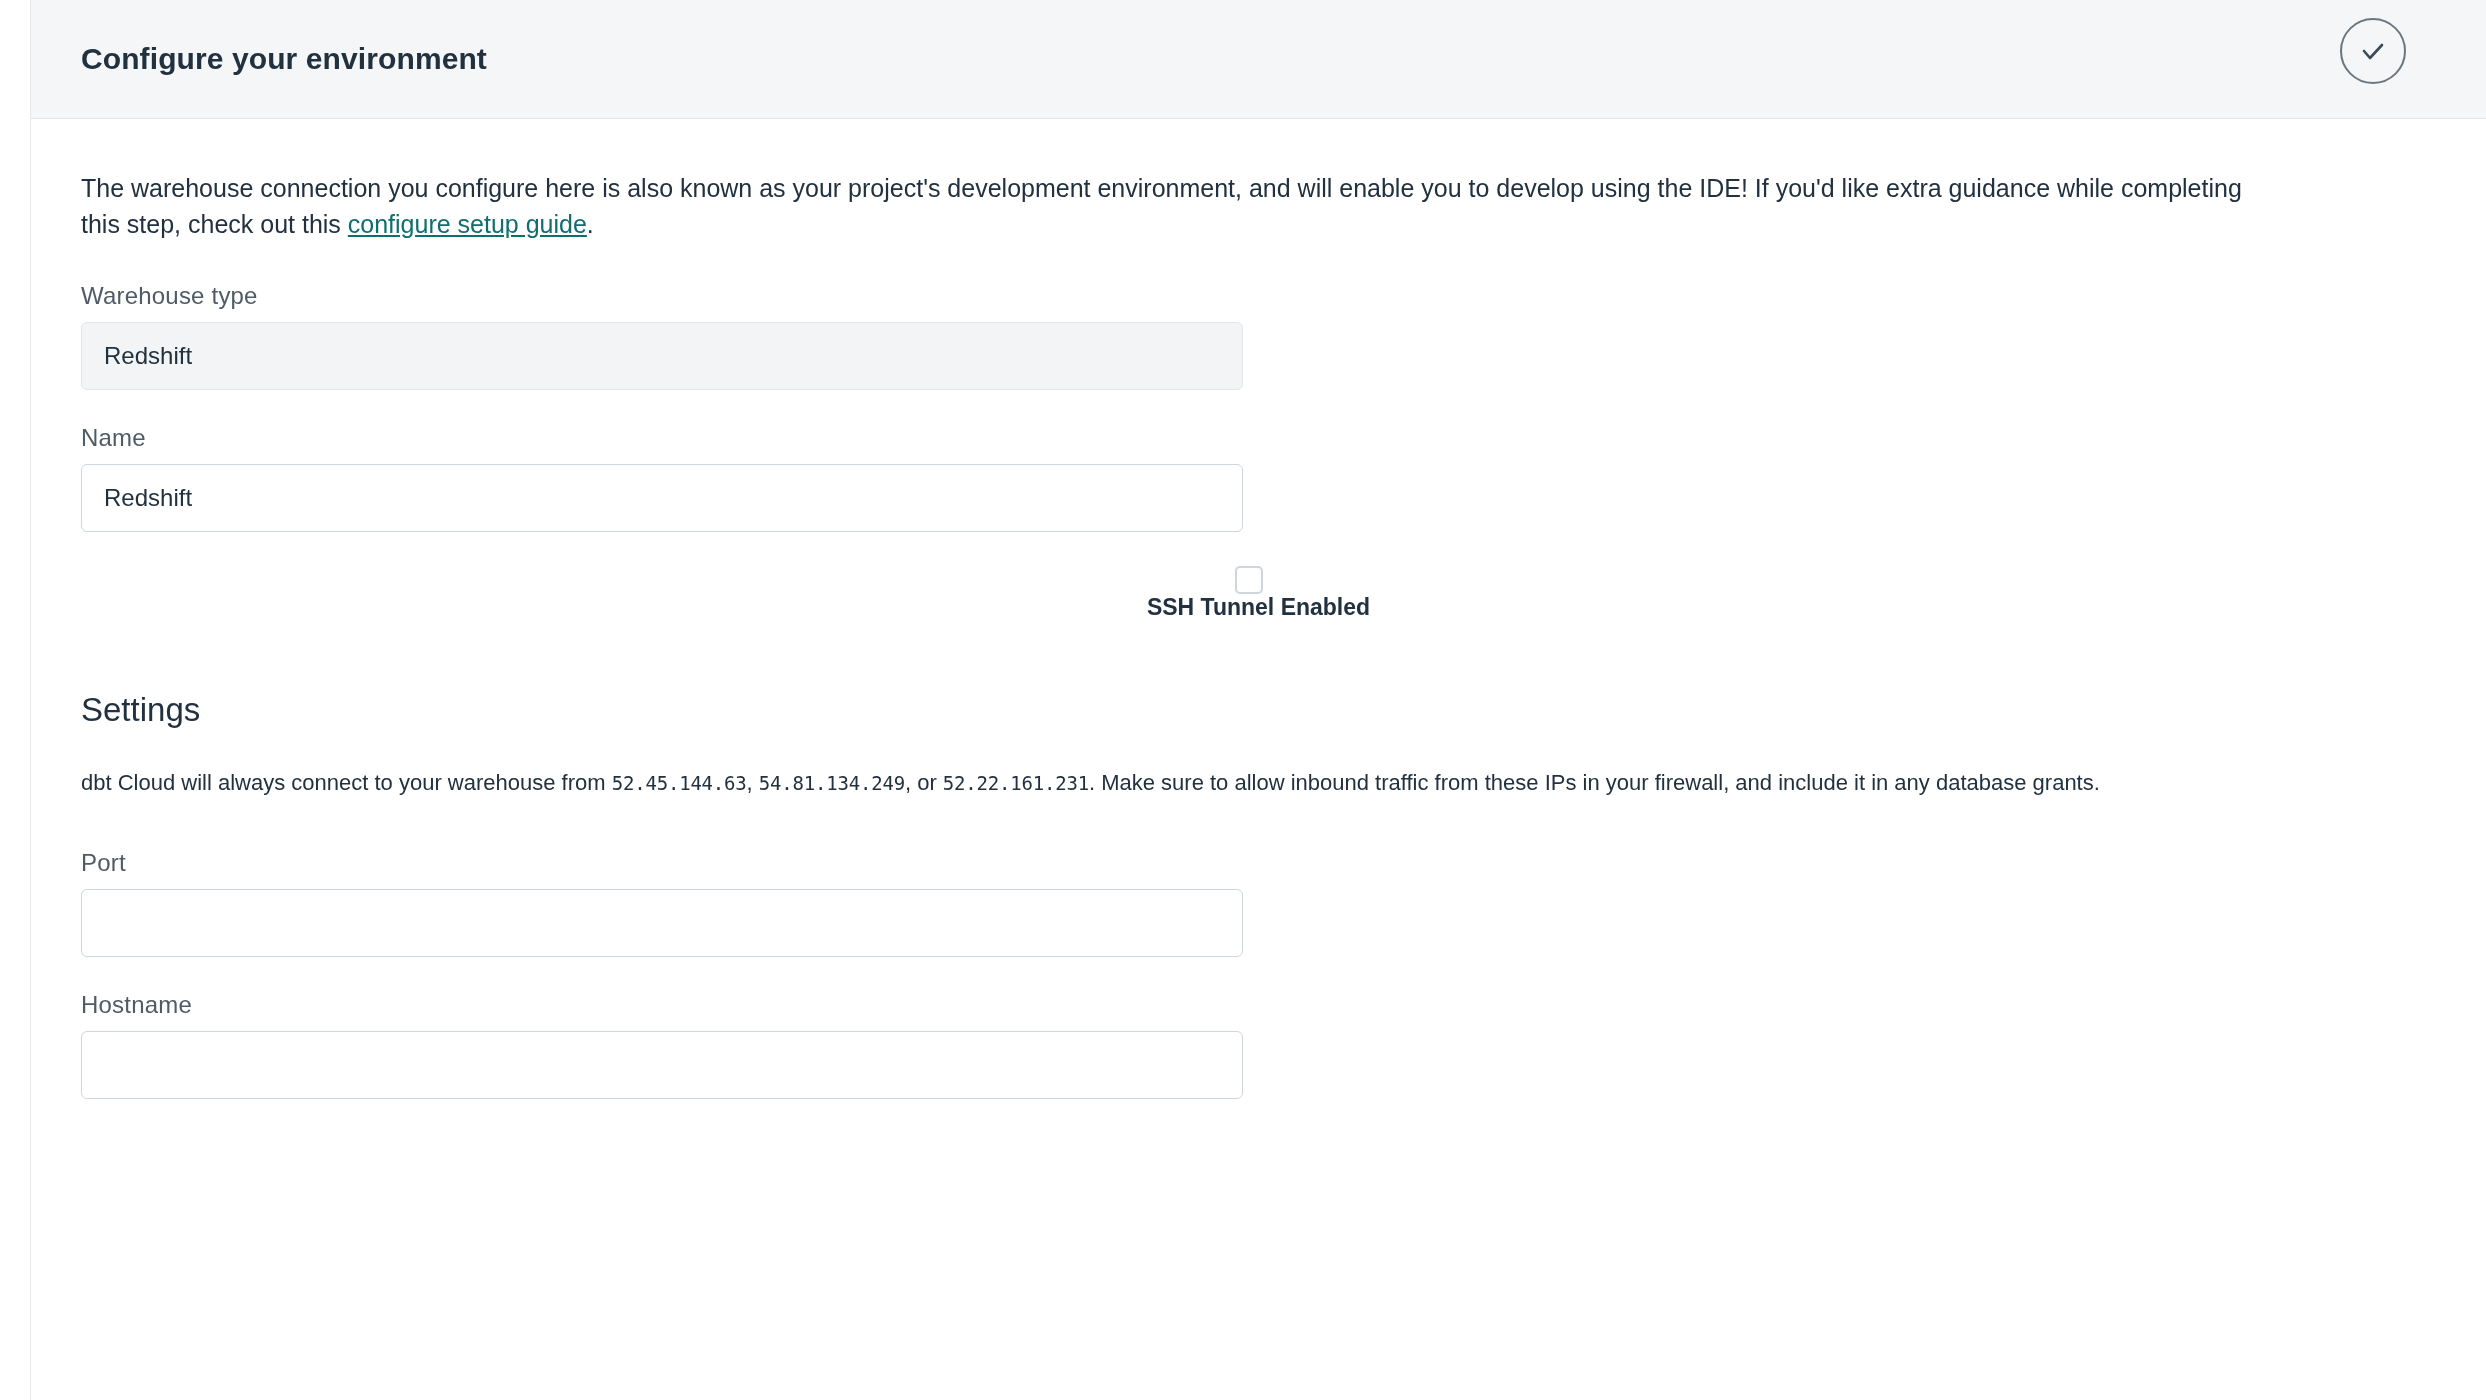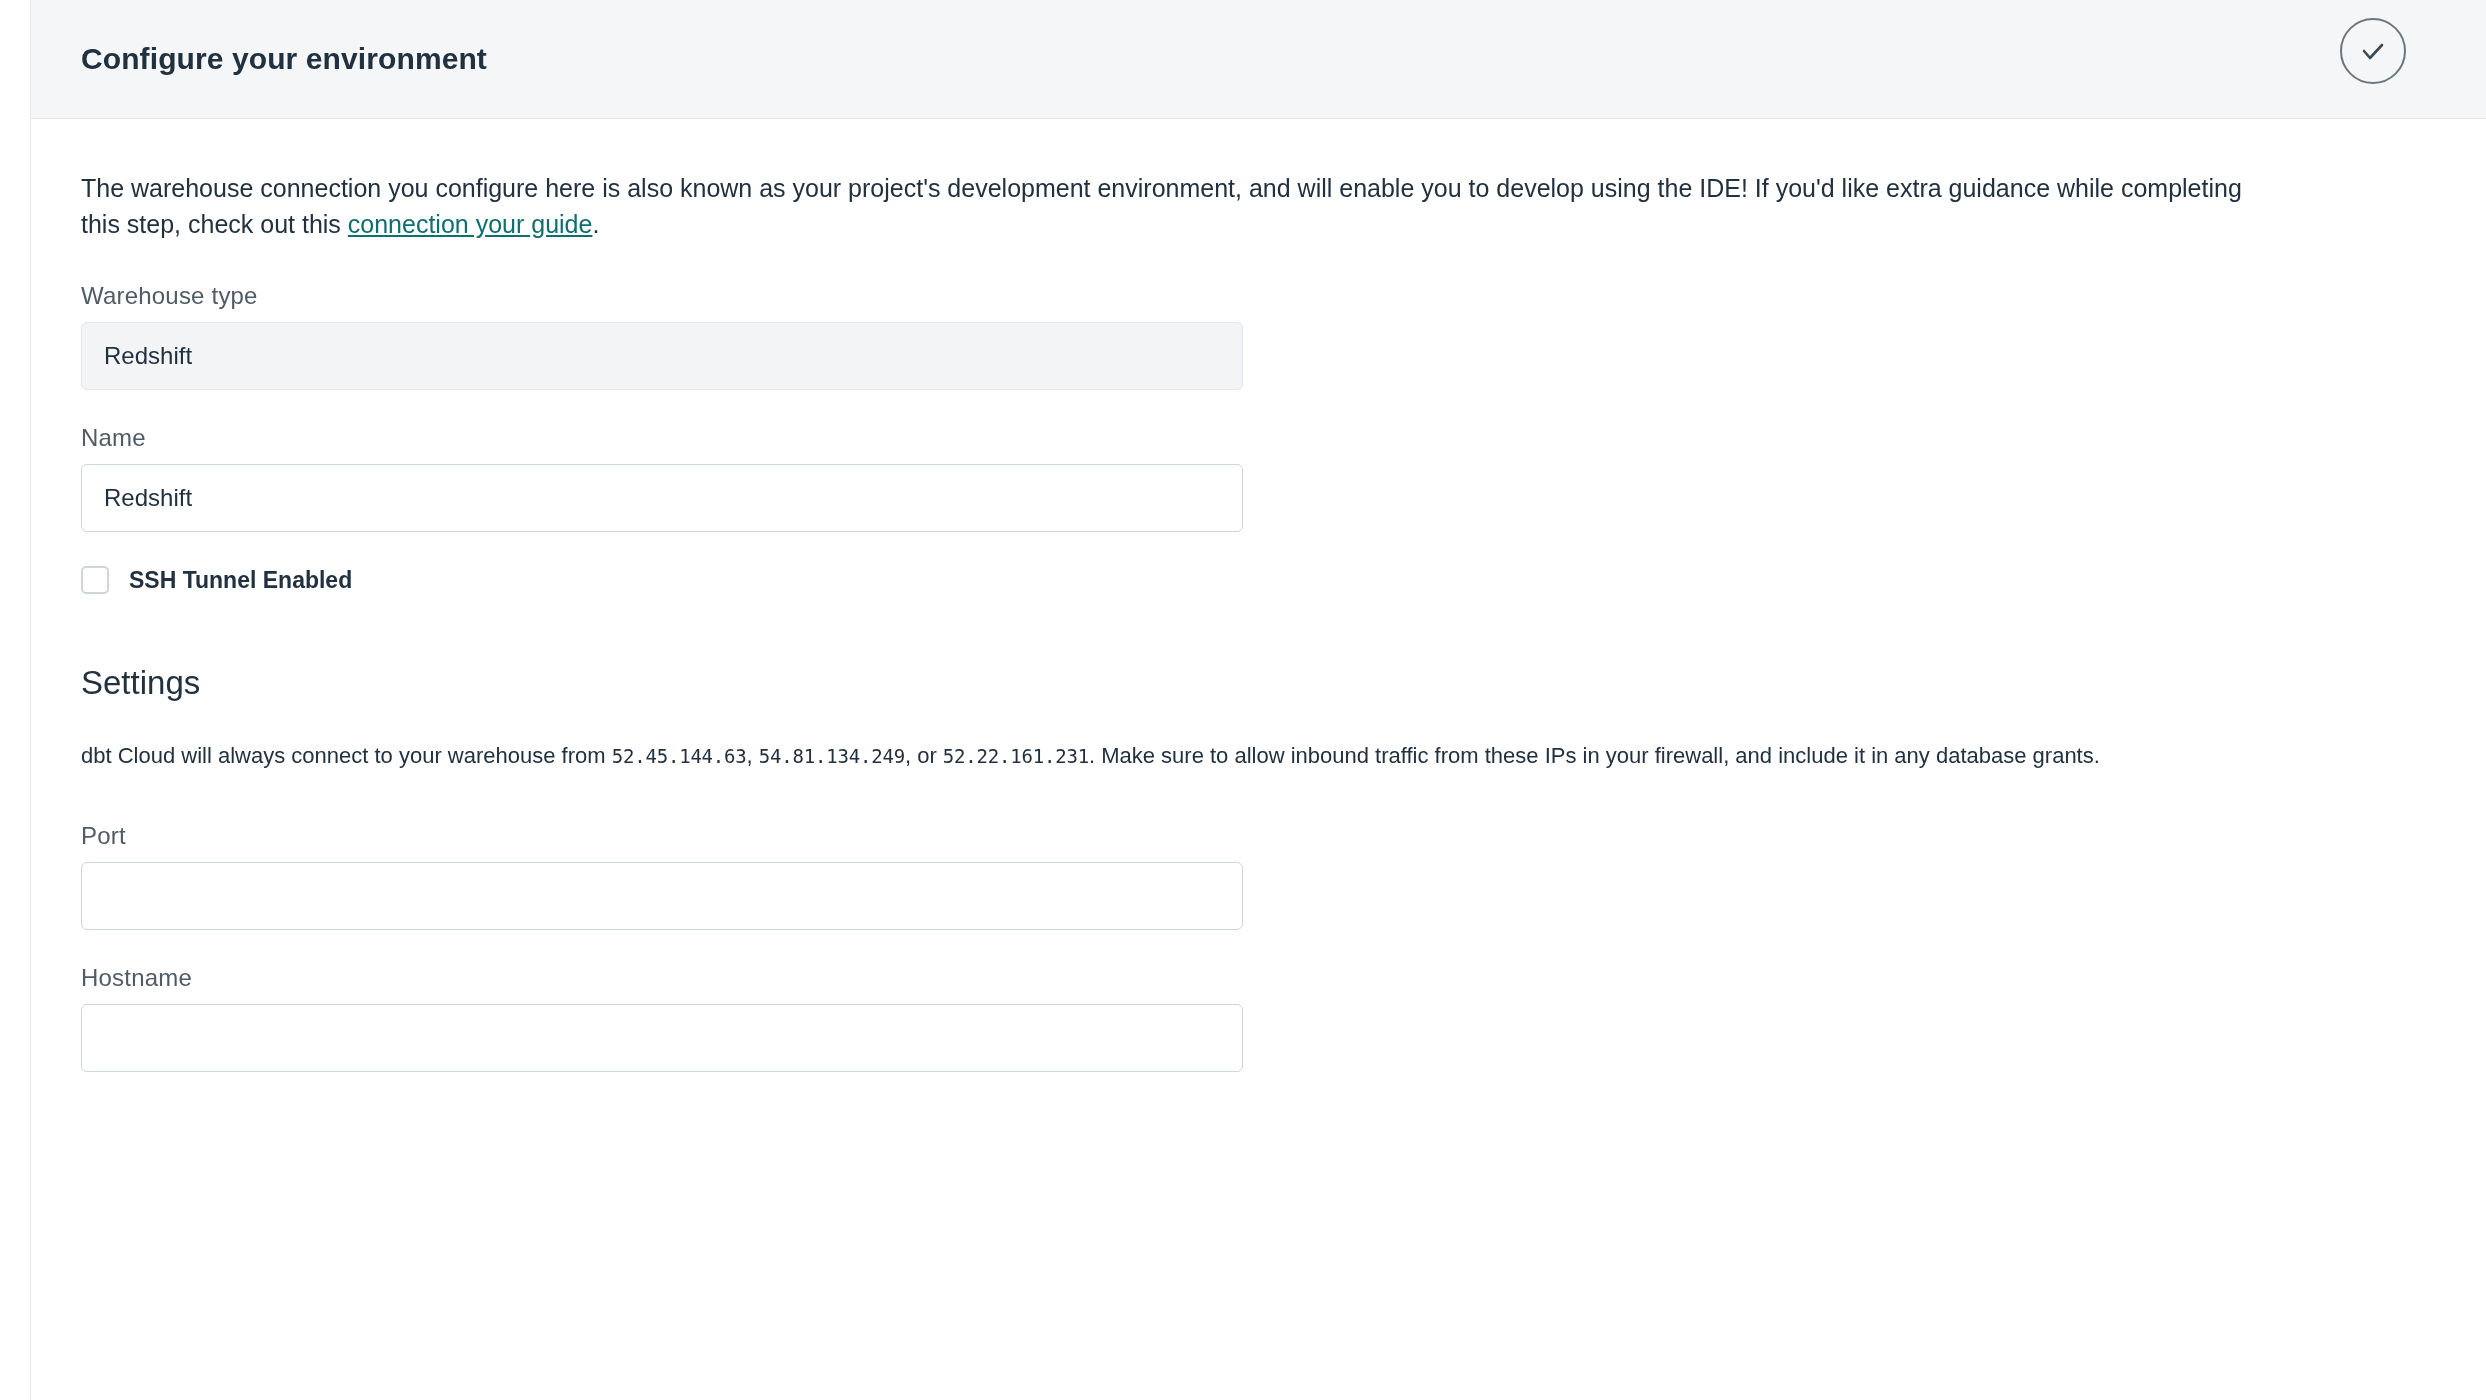--- a/index.html
+++ b/index.html
@@ -106,20 +106,21 @@
     font-size: 24px;
     color: #22313f;
   }
   .text-input.empty { color: #9aa4ad; }
 
   .checkbox-row {
     display: flex;
     align-items: center;
     margin-top: 30px;
     margin-bottom: 70px;
+    flex-direction: column;
   }
   .checkbox {
     width: 28px;
     height: 28px;
     border: 2px solid #cfd6db;
     border-radius: 5px;
     background: #fff;
     margin-right: 20px;
   }
   .checkbox-label {
@@ -159,21 +160,21 @@
       <div class="status-check">
         <svg width="34" height="34" viewBox="0 0 34 34" aria-hidden="true">
           <polyline points="8,17 14,24 26,11" fill="none" stroke="#3c4a55" stroke-width="2.6" stroke-linecap="round" stroke-linejoin="round"></polyline>
         </svg>
       </div>
     </div>
 
     <div class="card-body">
 
       <p class="intro">
-        <span>The warehouse connection you configure here is also known as your project's development environment, and will enable you to develop using the IDE! If you'd like extra guidance while completing this step, check out this </span><a href="#">connection your guide</a><span>.</span>
+        <span>The warehouse connection you configure here is also known as your project's development environment, and will enable you to develop using the IDE! If you'd like extra guidance while completing this step, check out this </span><a href="#">configure setup guide</a><span>.</span>
       </p>
 
       <div class="field-block">
         <div class="field-label">Warehouse type</div>
         <div class="select-box">
           <span>Redshift</span>
         </div>
       </div>
 
       <div class="field-block">

